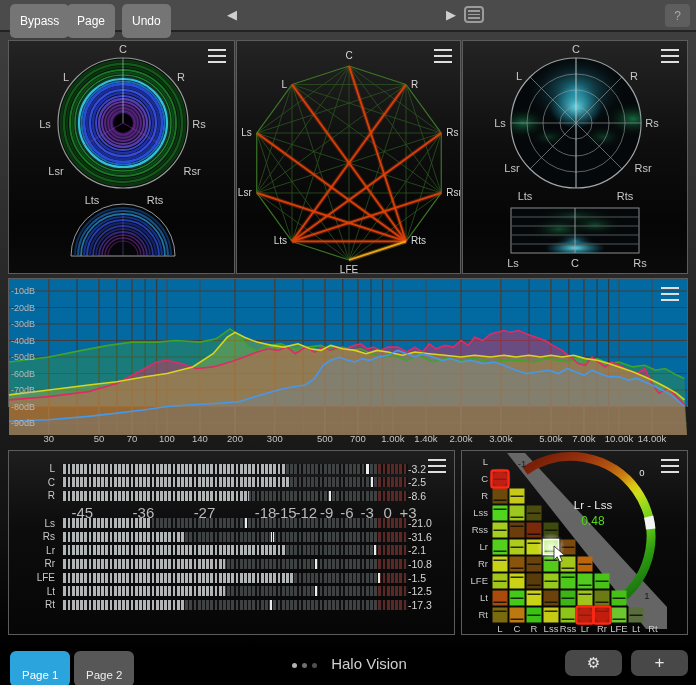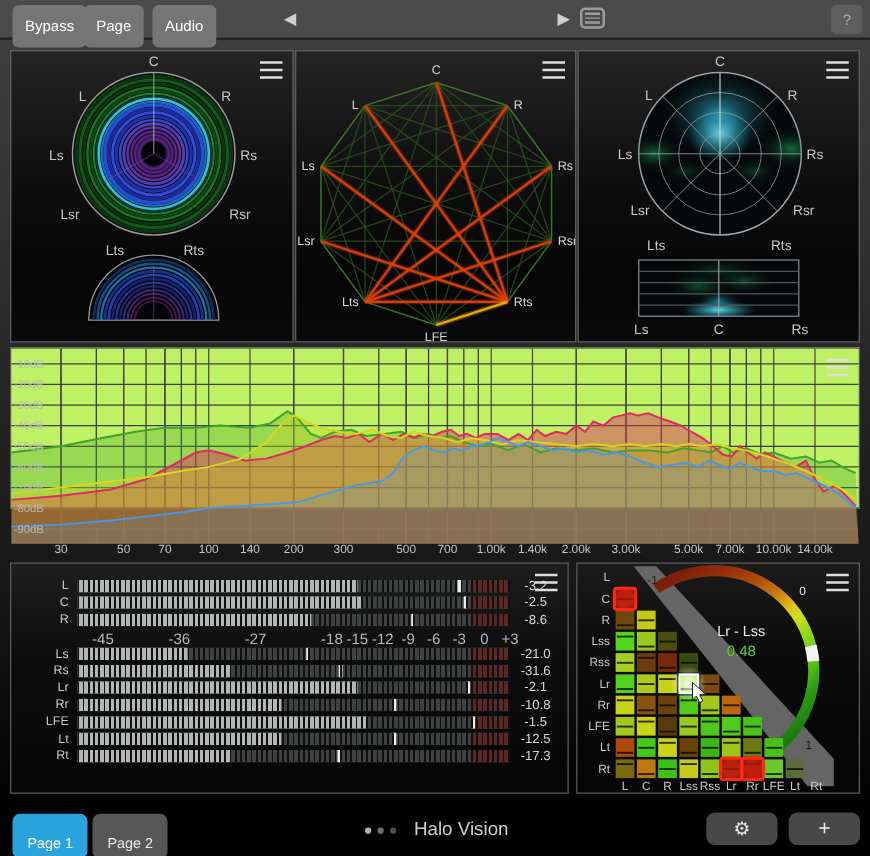--- a/index.html
+++ b/index.html
@@ -16,41 +16,41 @@
   .list-ic{position:absolute;left:464px;top:6px;width:12px;height:13px;border:2px solid #9c9c9c;border-radius:4px;
            display:flex;flex-direction:column;justify-content:space-evenly;padding:0 2px;cursor:pointer}
   .list-ic i{height:1.6px;background:#9c9c9c}
   #btn-help{position:absolute;right:6px;top:4px;width:25px;height:23px;background:#5e5e5e;border:none;border-radius:4px;
             color:#a9a9a9;font-size:12px;cursor:pointer}
   .panel{position:absolute;border:1px solid #5c5c5c;box-sizing:border-box;
          background:linear-gradient(180deg,#242424,#0e0e0e 45%,#050505 80%,#0a0a0a)}
   #panel-halo{left:8px;top:40px;width:227px;height:234px}
   #panel-web{left:236px;top:40px;width:225px;height:234px}
   #panel-radar{left:462px;top:40px;width:226px;height:234px}
-  #panel-spectrum{left:8px;top:278px;width:680px;height:129px;background:#bef264}
+  #panel-spectrum{left:8px;top:278px;width:680px;height:129px;background:#0369a1}
   #panel-meters{left:8px;top:450px;width:447px;height:185px;background:linear-gradient(180deg,#1e1e1e,#0d0d0d 40%,#060606)}
   #panel-matrix{left:461px;top:450px;width:227px;height:185px;background:linear-gradient(180deg,#1b1b1b,#0a0a0a 40%,#050505)}
   .hamb{position:absolute;top:8px;right:8px;width:18px;height:14px;display:flex;flex-direction:column;
         justify-content:space-between;cursor:pointer;z-index:5}
   .hamb i{height:2px;background:#dedede}
   .psvg{position:absolute;left:0;top:0}
   
   #meter-rows{position:absolute;left:0;top:11px;width:445px}
   .mrow{display:flex;align-items:center;height:13.6px}
   .mlabel{width:46px;text-align:right;color:#c9c9c9;font-size:10px;padding-right:7px;flex:none}
   .mbar{position:relative;flex:1;height:10px;overflow:hidden}
-  .mval{width:41px;text-align:center;color:#d6d6d6;font-size:10.5px;flex:none;padding-right:5px}
+  .mval{width:41px;text-align:left;color:#d6d6d6;font-size:10.5px;flex:none;padding-right:5px}
   .z{position:absolute;top:0;bottom:0}
   .zdim{left:0;right:0;background:#3e4242}
   .zred{background:#5c2826}
   .zlit{left:0;background:#b2b6b6}
   .zpeak{width:3px;background:#eceeee}
   .zmask{left:0;right:0;background:repeating-linear-gradient(90deg,#0f0f0f 0 1.4px,transparent 1.4px 4.2px)}
   .mscalebar{position:relative;flex:1;height:13px}
-  .mscale-span{position:absolute;transform:translateX(-50%);color:#b9b9b9;font-size:12px;top:1px}
+  .mscale-span{position:absolute;transform:translateX(-50%);color:#b9b9b9;font-size:15px;top:1px}
   
   .pgbtn{position:absolute;top:651px;height:24px;border:none;border-radius:6px;color:#fff;font-size:11.5px;
          font-family:"Liberation Sans",sans-serif;padding:18px 12px;cursor:pointer}
   #btn-page1{left:10px;background:#2ba3dd}
   #btn-page2{left:74px;background:#575757;color:#ececec}
   .brand{position:absolute;top:650px;left:0;width:696px;height:26px;display:flex;justify-content:center;
          align-items:center;gap:12px;pointer-events:none}
   .brand-nugen{font-size:17px;letter-spacing:.4px}
   .nu{color:#ececec}.gen{color:#7a7a7a}.audio{color:#c4c4c4;margin-left:6px}
   .dots i{display:inline-block;width:5px;height:5px;border-radius:50%;margin:0 2.5px}
@@ -61,21 +61,21 @@
   #btn-gear{left:565px;font-size:15px}
   #btn-plus{left:631px;font-size:17px}
   text{font-family:"Liberation Sans",sans-serif}
 </style>
 </head>
 <body>
 
 <div class="topbar">
   <button class="tbtn" id="btn-bypass">Bypass</button>
   <button class="tbtn" id="btn-undo">Page</button>
-  <button class="tbtn" id="btn-redo">Audio</button>
+  <button class="tbtn" id="btn-redo">Undo</button>
   <span class="tric" id="ic-back">◀</span>
   <span class="tric" id="ic-play">▶</span>
   <span class="list-ic">
       <i></i>
       <i></i>
       <i></i>
     </span>
   <button id="btn-help">?</button>
 </div>
 

